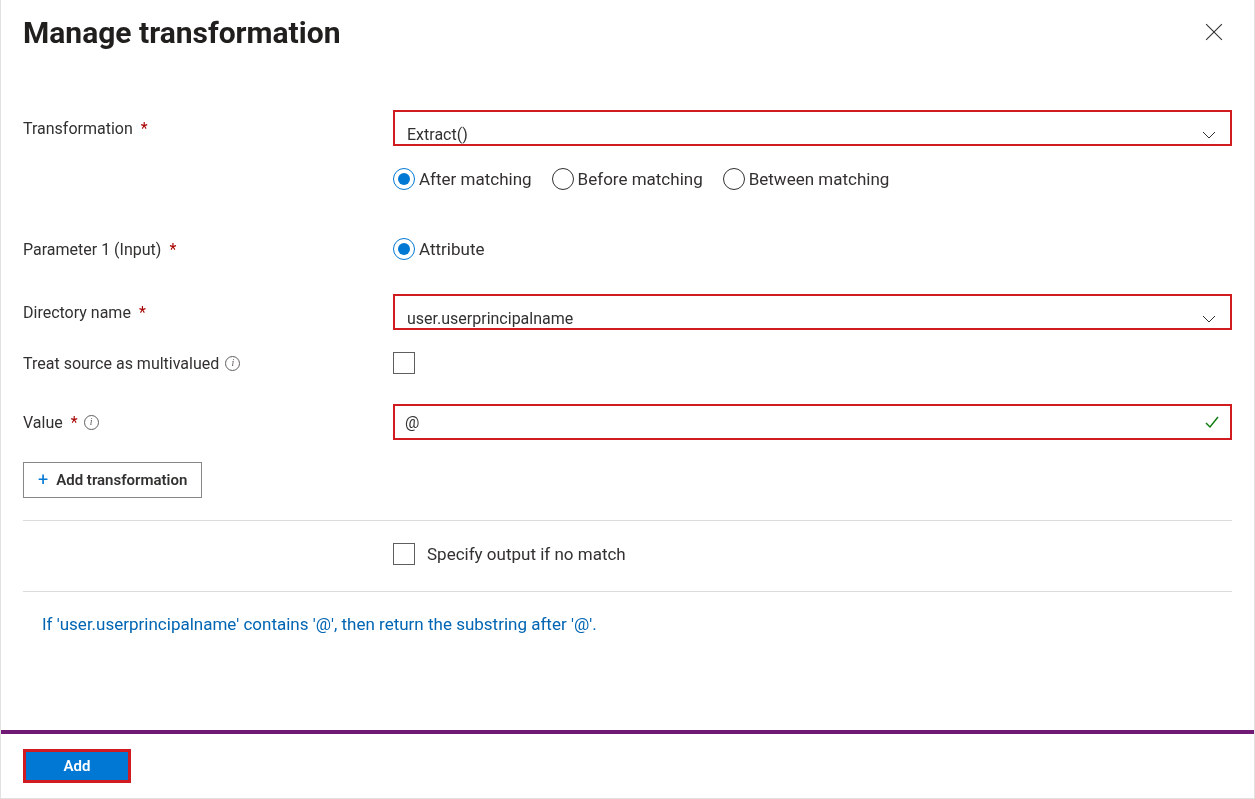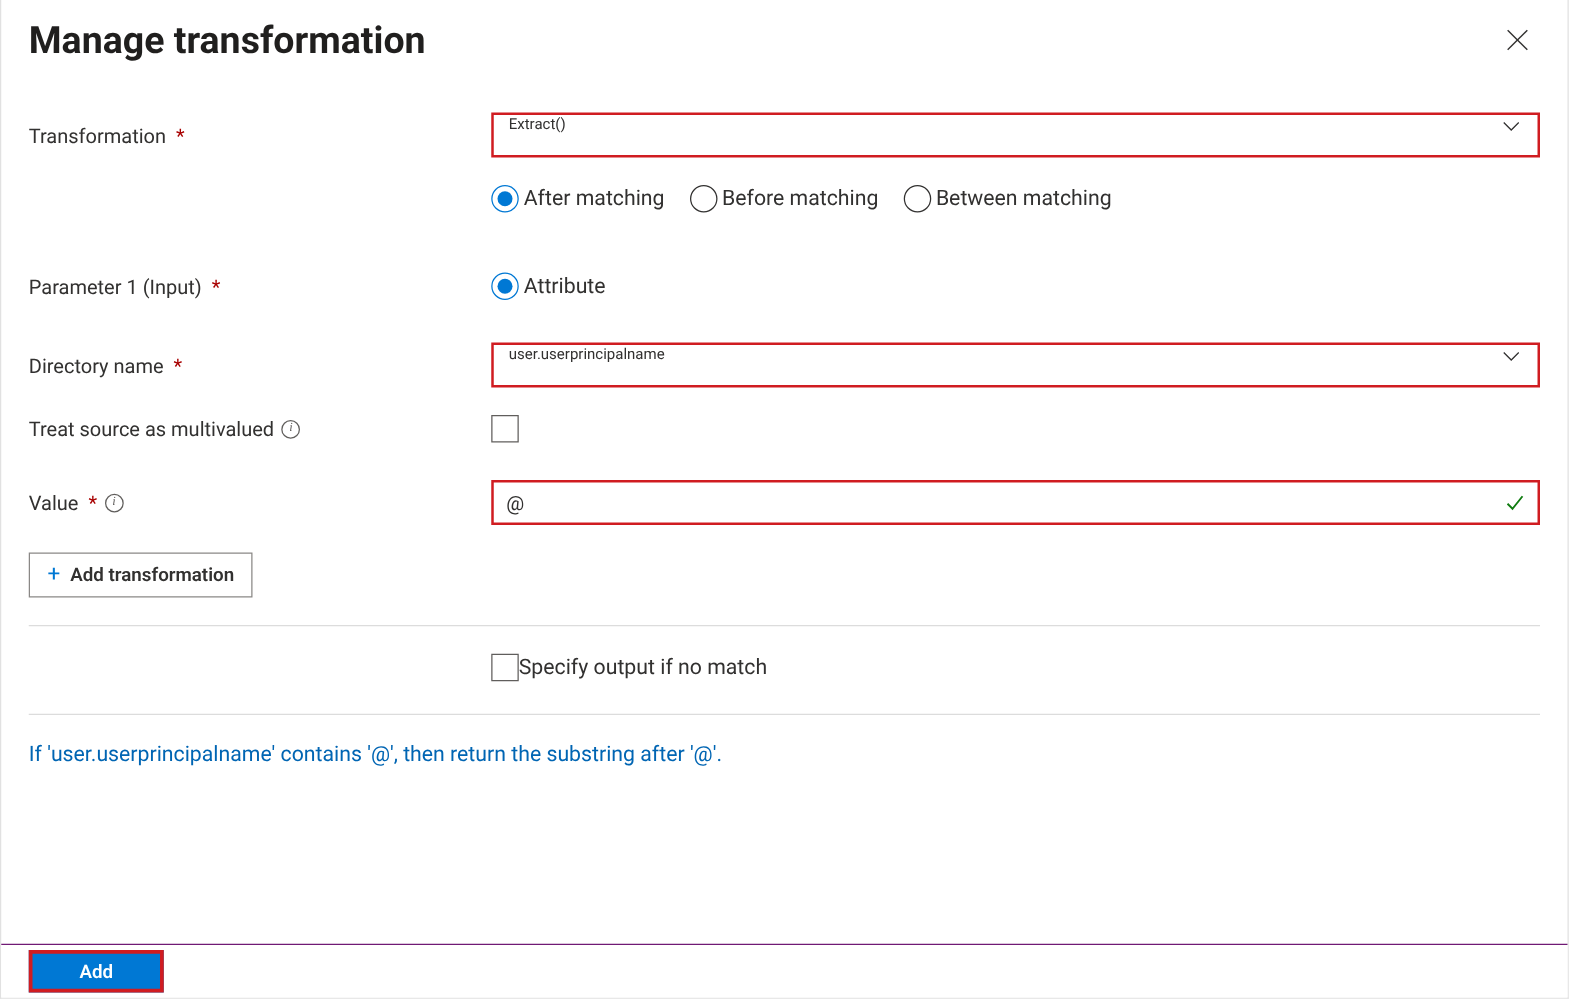--- a/index.html
+++ b/index.html
@@ -20,21 +20,21 @@
     border-top: none;
     width: 1255px;
     min-height: 799px;
   }
 
   
   .header {
     display: flex;
     justify-content: space-between;
     align-items: center;
-    margin-bottom: 40px;
+    margin-bottom: 60px;
   }
   .title {
     font-size: 30px;
     font-weight: 700;
     color: #201f1e;
   }
   .close-btn {
     width: 36px;
     height: 36px;
     display: flex;
@@ -78,26 +78,26 @@
     line-height: 1;
     font-family: Georgia, serif;
   }
 
   
   .dropdown {
     width: 100%;
     height: 36px;
     border: 2.5px solid #d01c21;
     display: flex;
-    align-items: flex-start;
+    align-items: flex-end;
     justify-content: space-between;
     padding: 0 12px;
     cursor: pointer;
     background: #fff;
-    font-size: 12px;
+    font-size: 16px;
   }
   .chevron {
     width: 18px;
     height: 18px;
     display: inline-flex;
     align-items: center;
     justify-content: center;
   }
 
   
@@ -152,20 +152,21 @@
   .checkbox {
     width: 22px;
     height: 22px;
     border: 1px solid #605e5c;
     background: #fff;
     cursor: pointer;
   }
   .checkbox-inline {
     display: flex;
     align-items: center;
+    gap: 12px;
     font-size: 17px;
   }
 
   
   .add-trans-btn {
     height: 36px;
     border: 1px solid #8a8886;
     background: #fff;
     display: inline-flex;
     align-items: center;
@@ -183,30 +184,31 @@
     border-top: 1px solid #dcdcdc;
     margin: 22px 0;
   }
 
   
   .description {
     color: #0065b3;
     font-size: 17px;
     margin-top: 6px;
     margin-bottom: 30px;
+    margin-left: 19px;
   }
 
   
   .footer {
     position: absolute;
     left: 0;
     right: 0;
     bottom: 0;
-    padding: 4px 22px;
-    border-top: 1px solid #701a75;
+    padding: 15px 22px;
+    border-top: 4px solid #701a75;
     background: #fff;
   }
   .primary-btn {
     height: 34px;
     padding: 0 22px;
     background: #0078d4;
     color: #fff;
     font-size: 15px;
     font-weight: 600;
     border: 3px solid #d01c21;

